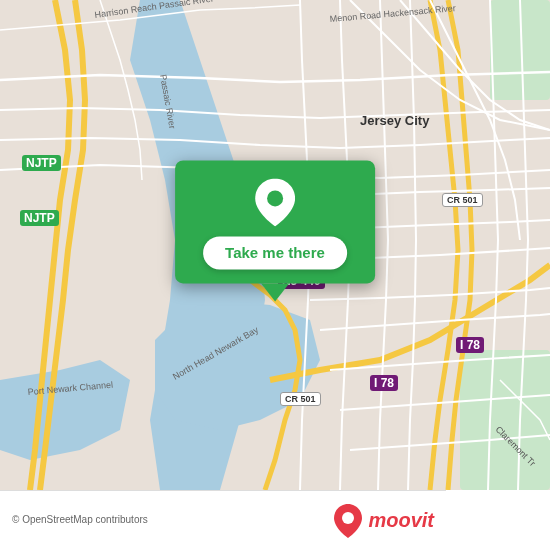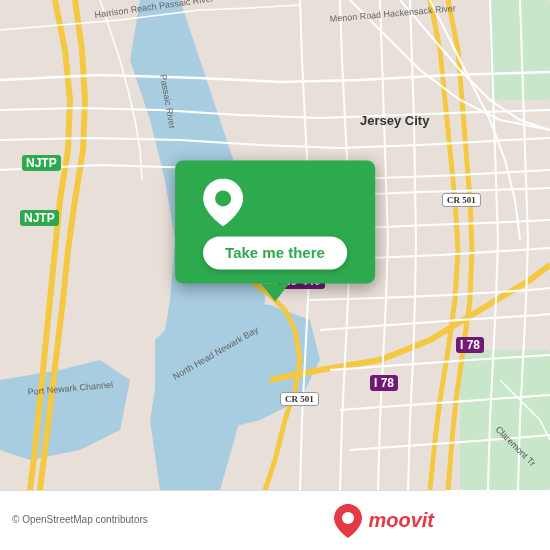--- a/index.html
+++ b/index.html
@@ -37,21 +37,21 @@
       align-items: center;
       z-index: 10;
     }
 
     #popup-box {
       background: #2eaa4e;
       border-radius: 8px;
       padding: 18px 28px 14px 28px;
       display: flex;
       flex-direction: column;
-      align-items: flex-start;
+      align-items: center;
       box-shadow: 0 4px 16px rgba(0,0,0,0.35);
       min-width: 160px;
     }
 
     #location-pin {
       width: 40px;
       height: 48px;
       margin-bottom: 10px;
     }
 
@@ -137,21 +137,20 @@
       color: white;
     }
     .road-badge.blue {
       background: #701a75;
       color: white;
     }
     .road-badge.white-outline {
       background: white;
       color: #333;
       border: 1px solid #aaa;
-      font-family: Liberation Serif, serif;
     }
 
     .city-label {
       position: absolute;
       font-size: 13px;
       font-weight: bold;
       color: #333;
       z-index: 5;
       pointer-events: none;
     }

